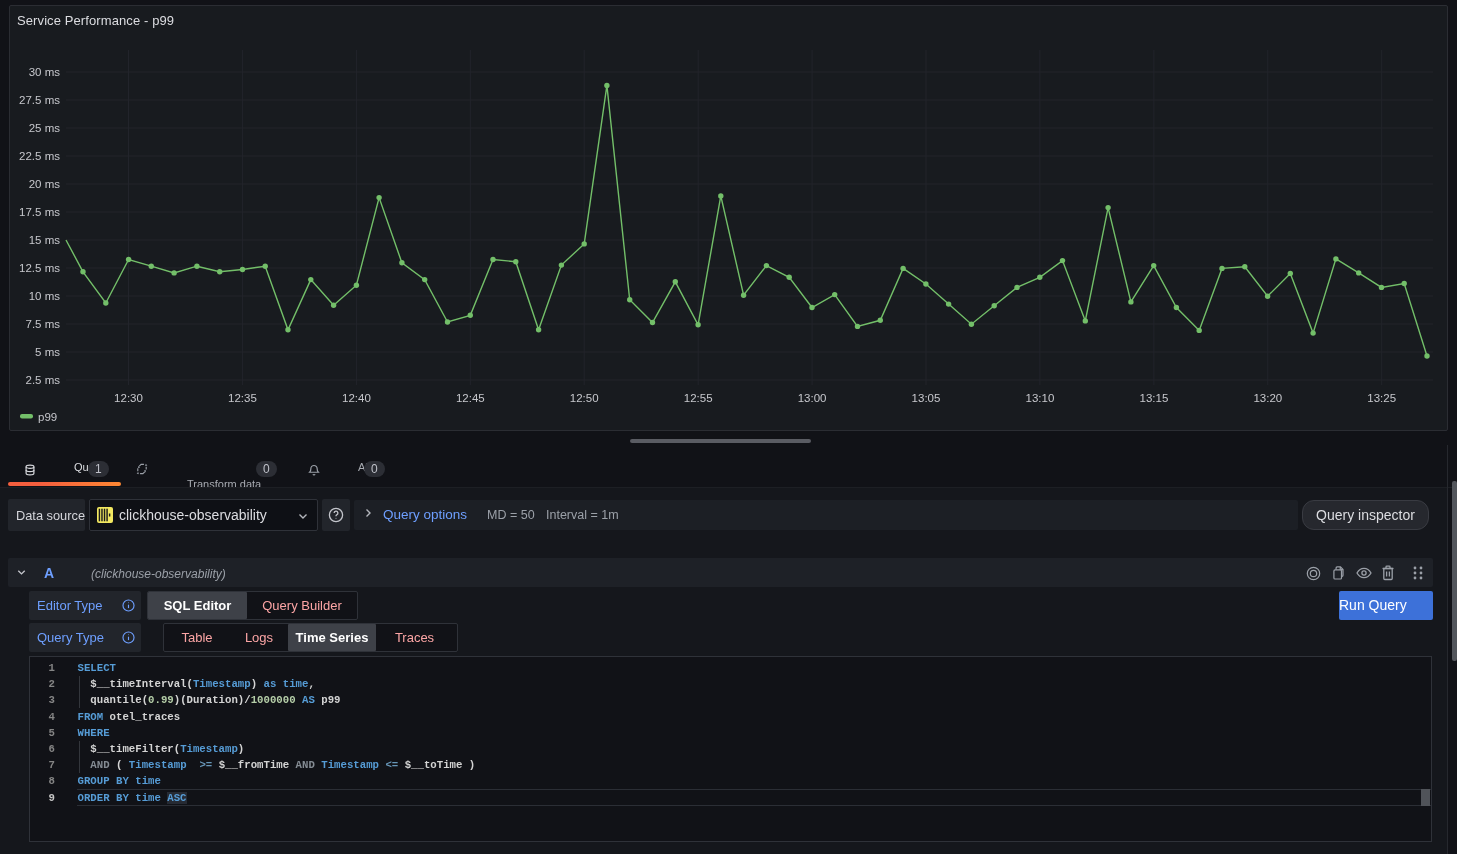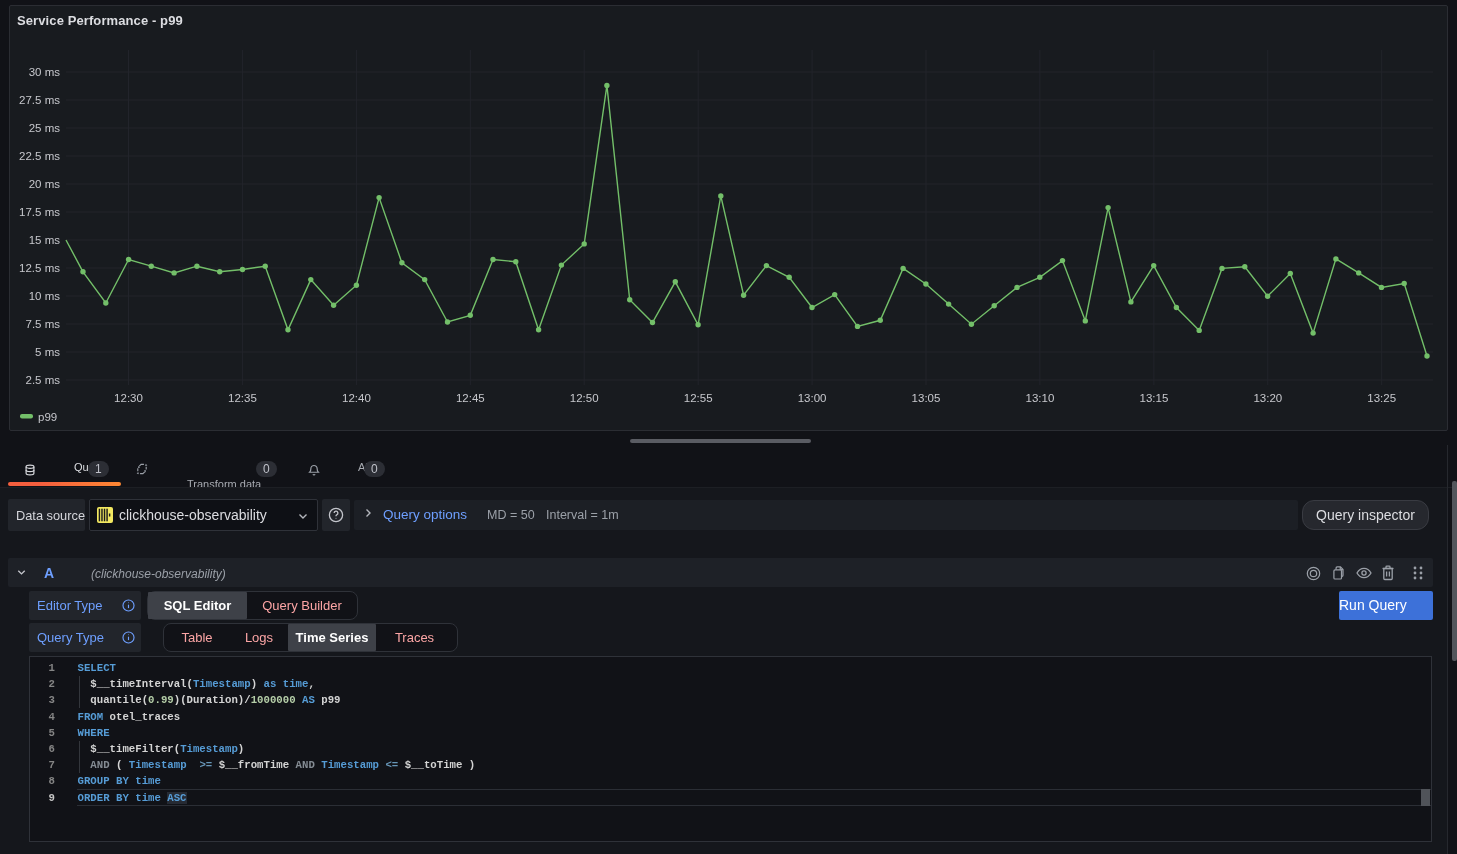--- a/index.html
+++ b/index.html
@@ -2,21 +2,21 @@
 <html><head>
 <meta charset="utf-8">
 <style>
 * { margin:0; padding:0; box-sizing:border-box; }
 html,body { width:1457px; height:854px; background:#111217; overflow:hidden;
   font-family:"Liberation Sans", sans-serif; }
 .abs { position:absolute; }
 
 #panel { left:9px; top:5px; width:1439px; height:426px; background:#181b1f;
   border:1px solid #2b2d33; border-radius:2px; }
-#ptitle { left:7px; top:7px; font-size:13px; font-weight:700; color:#dcdde1; letter-spacing:.1px; }
+#ptitle { left:7px; top:7px; font-size:13px; font-weight:400; color:#dcdde1; letter-spacing:.1px; }
 
 #hscroll { left:630px; top:439px; width:181px; height:4px; background:#5a5c63; border-radius:2px; }
 
 .tabtxt { font-size:11px;margin-left:31px; }
 .badge { display:inline-block; background:#2c2e35; color:#bfc1c9; border-radius:9px;
   font-size:12px; line-height:16px; padding:0 7px; font-weight:400; }
 #tabline { left:8px; top:482px; width:113px; height:4px; border-radius:2px;
   background:linear-gradient(90deg,#f55f3e 30%,#ff8833 100%); }
 #tabborder { left:0; top:487px; width:1457px; height:1px; background:#1d1f24; }
 
@@ -27,21 +27,21 @@
 #qinsp { left:1302px; top:500px; width:127px; height:30px; background:#26282e;
   border:1px solid #393b42; border-radius:12px; color:#dcdde1; font-size:14px; font-weight:500;
   text-align:center; line-height:28px; }
 .blue { color:#6e9fff;text-align:right; }
 .grey { color:#9ba0a8; }
 
 #qhead { left:8px; top:558px; width:1425px; height:29px; background:#1e2127; border-radius:2px; }
 
 .lblbox { background:#22252b; border-radius:2px; height:29px; }
 .lbltxt { font-size:13px; font-weight:500; color:#6e9fff; }
-.radio { border:1px solid #2f3239; border-radius:8px; height:29px; background:#111217; display:flex; }
+.radio { border:1px solid #2f3239; border-radius:2px; height:29px; background:#111217; display:flex; }
 .radio .seg { font-size:13px; color:#fca5a5; line-height:27px; text-align:center; white-space:nowrap; border-radius:1px; }
 .radio .on { background:#3e4148; color:#ffffff; font-weight:700; }
 #runq { left:1339px; top:591px; width:94px; height:29px; background:#3d71d9; border-radius:2px;
   color:#fff; font-size:14px; font-weight:500; text-align:left; line-height:29px; }
 
 #code { left:29px; top:656px; width:1403px; height:186px; background:#111217;
   border:1px solid #2f3239; font-family:"Liberation Mono", monospace; font-size:10.7px; font-weight:700; }
 .cl { position:absolute; left:0; width:100%; height:16.2px; line-height:16.2px; white-space:pre; }
 .ln { position:absolute; width:25px; text-align:right; color:#858585; }
 .ct { position:absolute; left:47.5px; color:#d4d4d4; }

